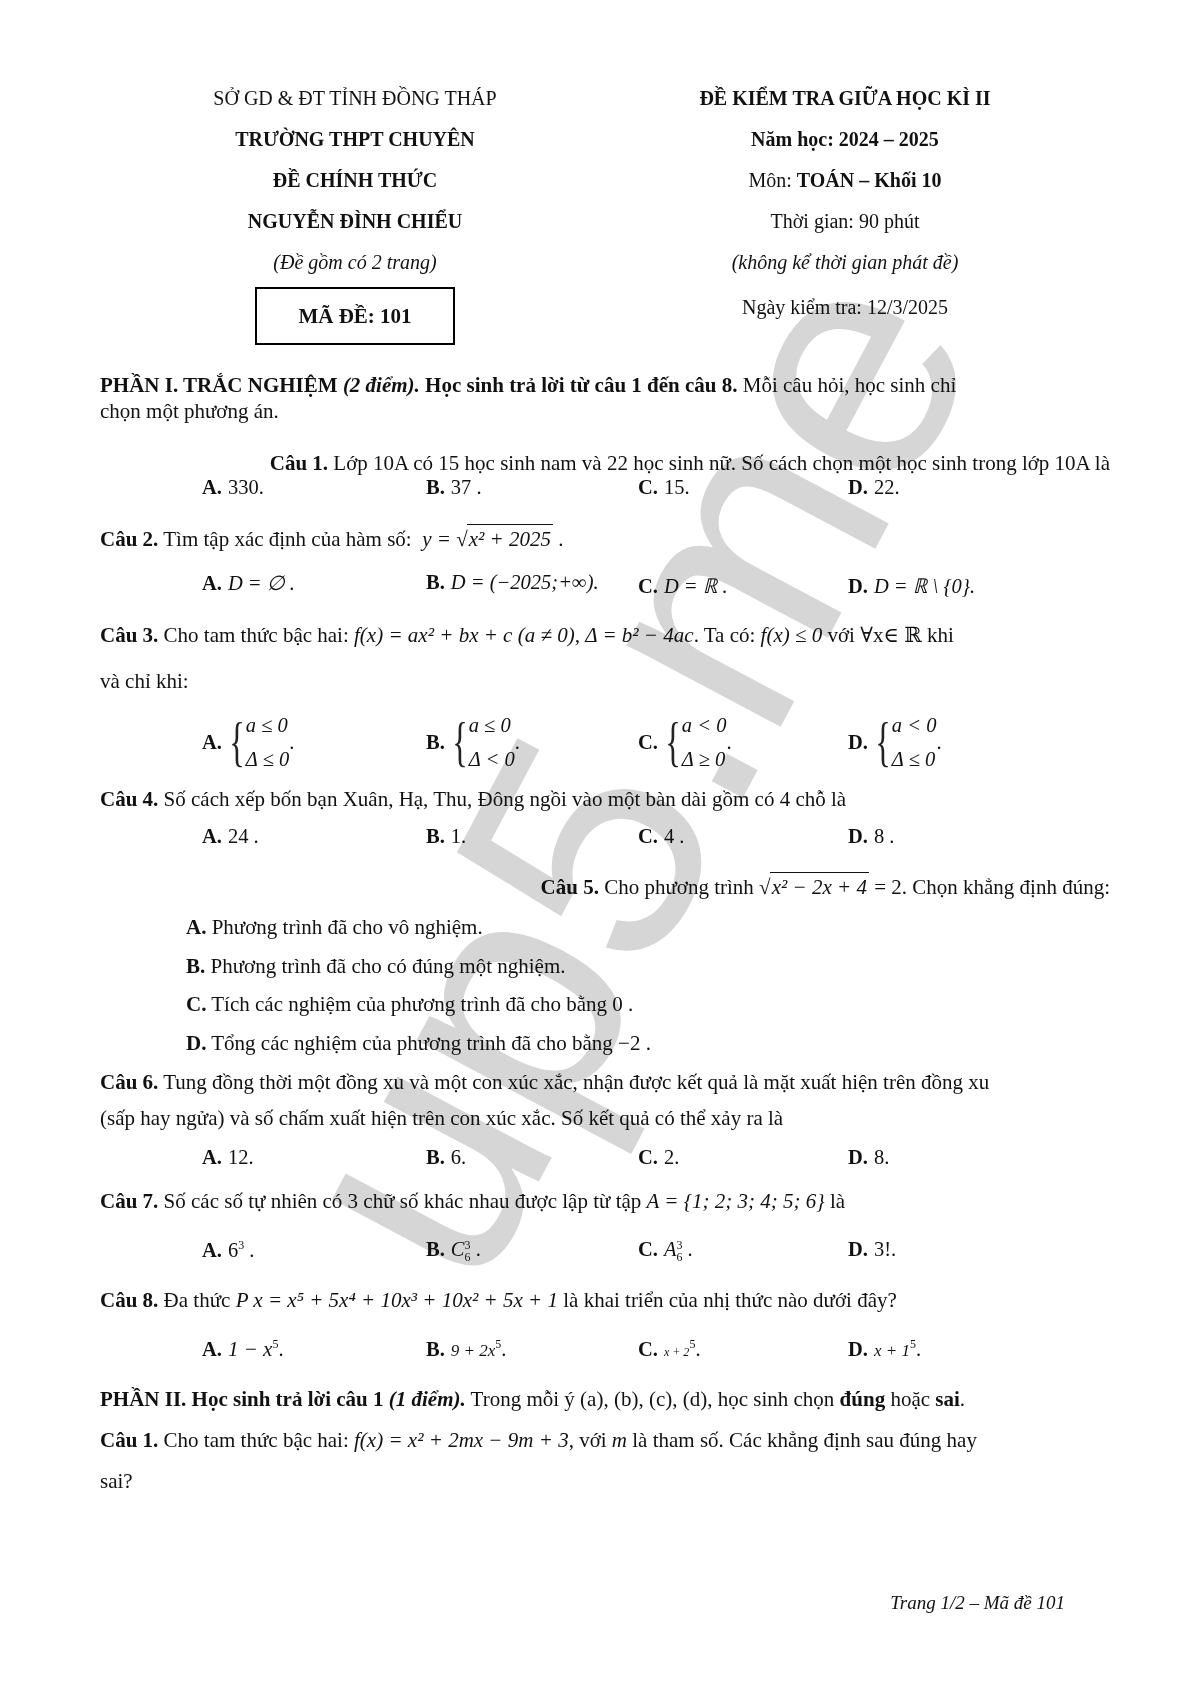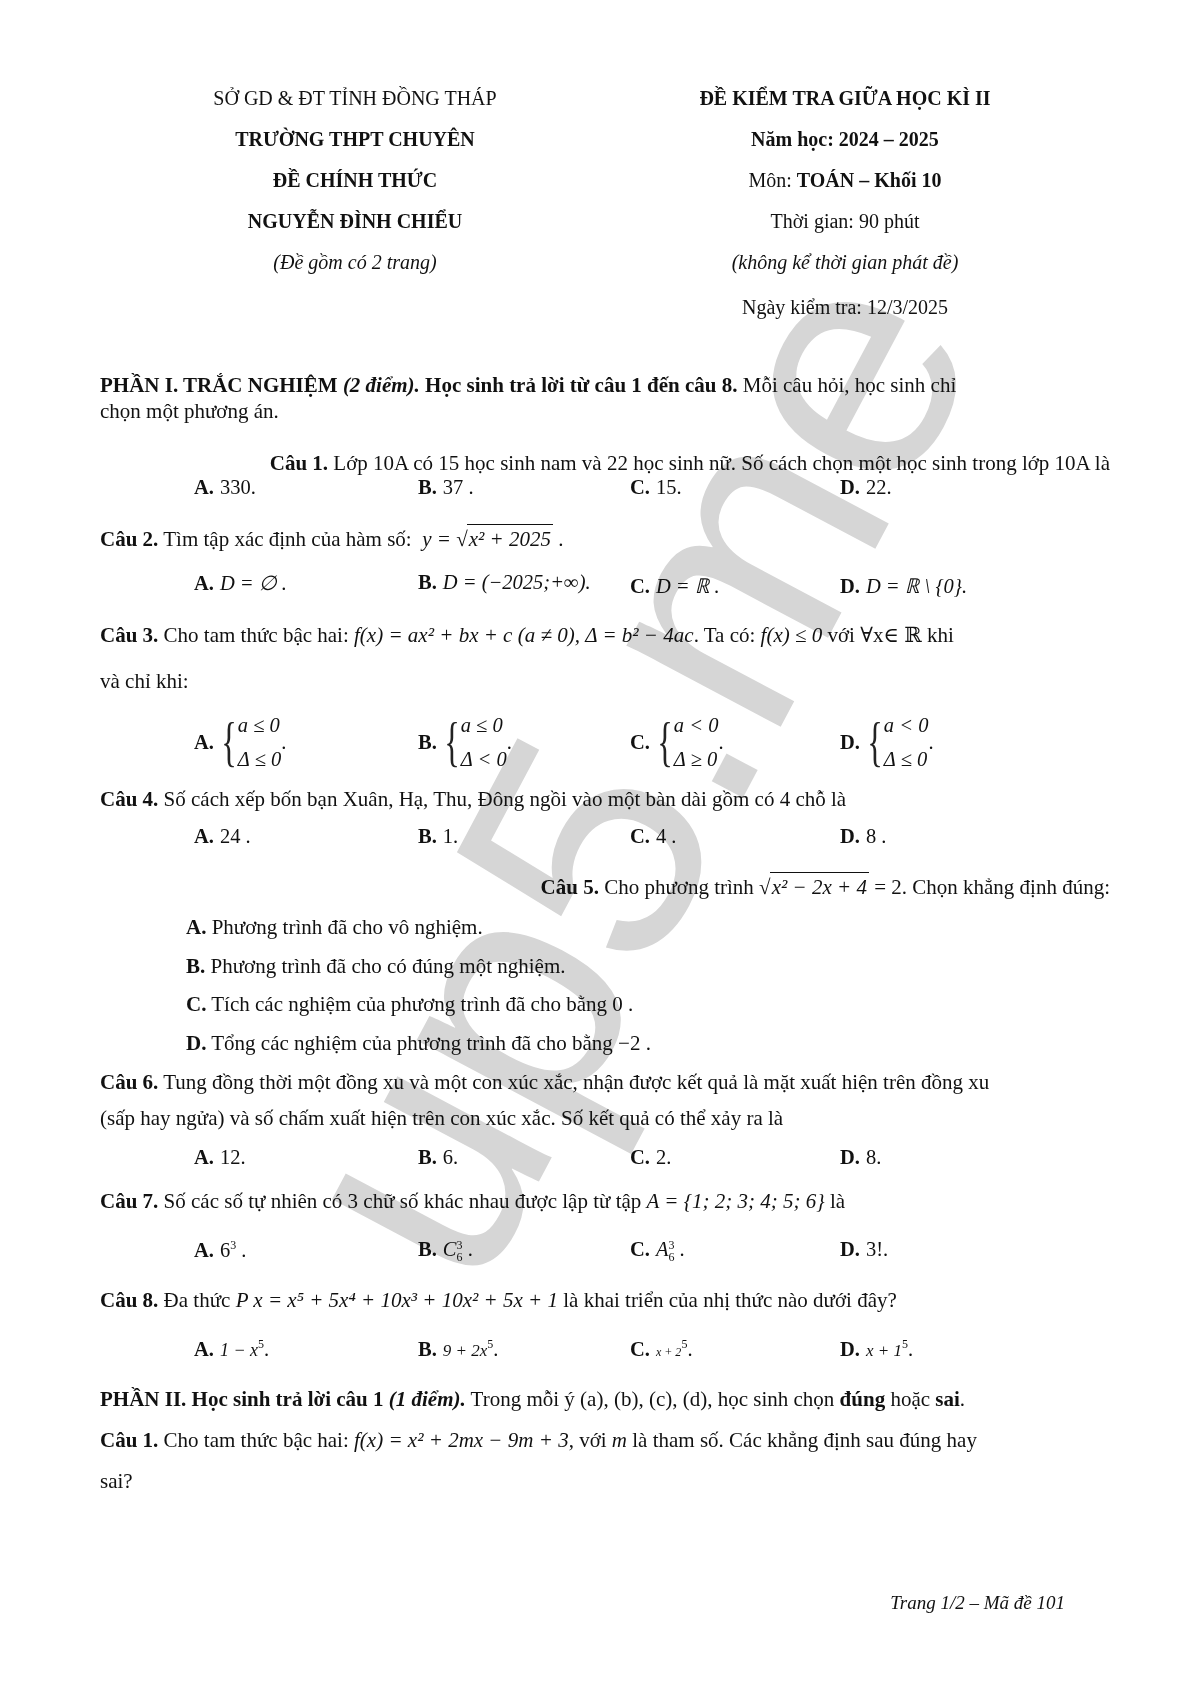--- a/index.html
+++ b/index.html
@@ -12,21 +12,21 @@
   .hdr-left, .hdr-right { position: absolute; top: 78px; text-align: center; }
   .hdr-left { left: 160px; width: 390px; }
   .hdr-right { left: 625px; width: 440px; }
   .hl { height: 41px; line-height: 41px; font-size: 20px; }
   .b { font-weight: bold; }
   .i { font-style: italic; }
   .made-box { display: inline-block; border: 2px solid #000; width: 196px; height: 54px; line-height: 54px;
               font-weight: bold; font-size: 21px; margin-top: 4px; }
   .ngay { margin-top: 4px; }
   .ln { position: absolute; left: 100px; width: 1010px; font-size: 21px; line-height: 28px; }
-  .opts { position: absolute; left: 8px; width: 1070px; height: 30px; font-size: 20.5px; }
+  .opts { position: absolute; left: 16px; width: 1070px; height: 30px; font-size: 20.5px; }
   .opt { position: absolute; white-space: nowrap; }
   .opt .k { font-weight: bold; margin-right: 6px; }
   .m { font-style: italic; }
   .sys { display: inline-flex; align-items: center; vertical-align: middle; }
   .sys .brace { font-size: 54px; line-height: 1; font-weight: 200; transform: scaleX(0.6); margin-right: -4px; color:#222; }
   .sys .rows { display:flex; flex-direction:column; line-height: 34px; font-style: italic; }
   .sqrt { display:inline-block; border-top: 1.5px solid #111; padding: 0 2px; margin-left: -1px; }
   .footer { position: absolute; right: 125px; top: 1592px; font-style: italic; font-size: 19px; }
   sup { font-size: 12px; vertical-align: 8px; }
 </style>
@@ -36,20 +36,21 @@
 <div class="wm">up5.me</div>
 
 <div class="page">
 
   <div class="hdr-left">
     <div class="hl">SỞ GD &amp; ĐT TỈNH ĐỒNG THÁP</div>
     <div class="hl b">TRƯỜNG THPT CHUYÊN</div>
     <div class="hl b">ĐỀ CHÍNH THỨC</div>
     <div class="hl b">NGUYỄN ĐÌNH CHIỂU</div>
     <div class="hl i">(Đề gồm có 2 trang)</div>
+    <div class="made-box">MÃ ĐỀ: 101</div>
   </div>
 
   <div class="hdr-right">
     <div class="hl b">ĐỀ KIỂM TRA GIỮA HỌC KÌ II</div>
     <div class="hl b">Năm học: 2024 – 2025</div>
     <div class="hl"><span>Môn: </span><span class="b">TOÁN – Khối 10</span></div>
     <div class="hl">Thời gian: 90 phút</div>
     <div class="hl i">(không kể thời gian phát đề)</div>
     <div class="hl ngay">Ngày kiểm tra: 12/3/2025</div>
   </div>
@@ -184,21 +185,21 @@
     <span class="opt" style="left:832px;"><span class="k">D.</span><span>3!.</span></span>
   </div>
 
   <div class="ln" style="top:1286px;">
     <b>Câu 8.</b>
     <span>Đa thức</span>
     <span class="m">P x = x⁵ + 5x⁴ + 10x³ + 10x² + 5x + 1</span>
     <span>là khai triển của nhị thức nào dưới đây?</span>
   </div>
   <div class="opts" style="top:1337px;">
-    <span class="opt" style="left:186px;"><span class="k">A.</span><span class="m" style="font-size:18px;">1 − x</span><sup>5</sup><span>.</span></span>
+    <span class="opt" style="left:186px;"><span class="k">A.</span><span class="m" style="font-size:21px;">1 − x</span><sup>5</sup><span>.</span></span>
     <span class="opt" style="left:410px;"><span class="k">B.</span><span class="m" style="font-size:17px;">9 + 2x</span><sup>5</sup><span>.</span></span>
     <span class="opt" style="left:622px;"><span class="k">C.</span><span class="m" style="font-size:12px;">x + 2</span><sup>5</sup><span>.</span></span>
     <span class="opt" style="left:832px;"><span class="k">D.</span><span class="m" style="font-size:17px;">x + 1</span><sup>5</sup><span>.</span></span>
   </div>
 
   <div class="ln" style="top:1385px;">
     <b>PHẦN II. Học sinh trả lời câu 1</b>
     <b class="i">(1 điểm).</b>
     <span>Trong mỗi ý (a), (b), (c), (d), học sinh chọn</span>
     <b>đúng</b>

